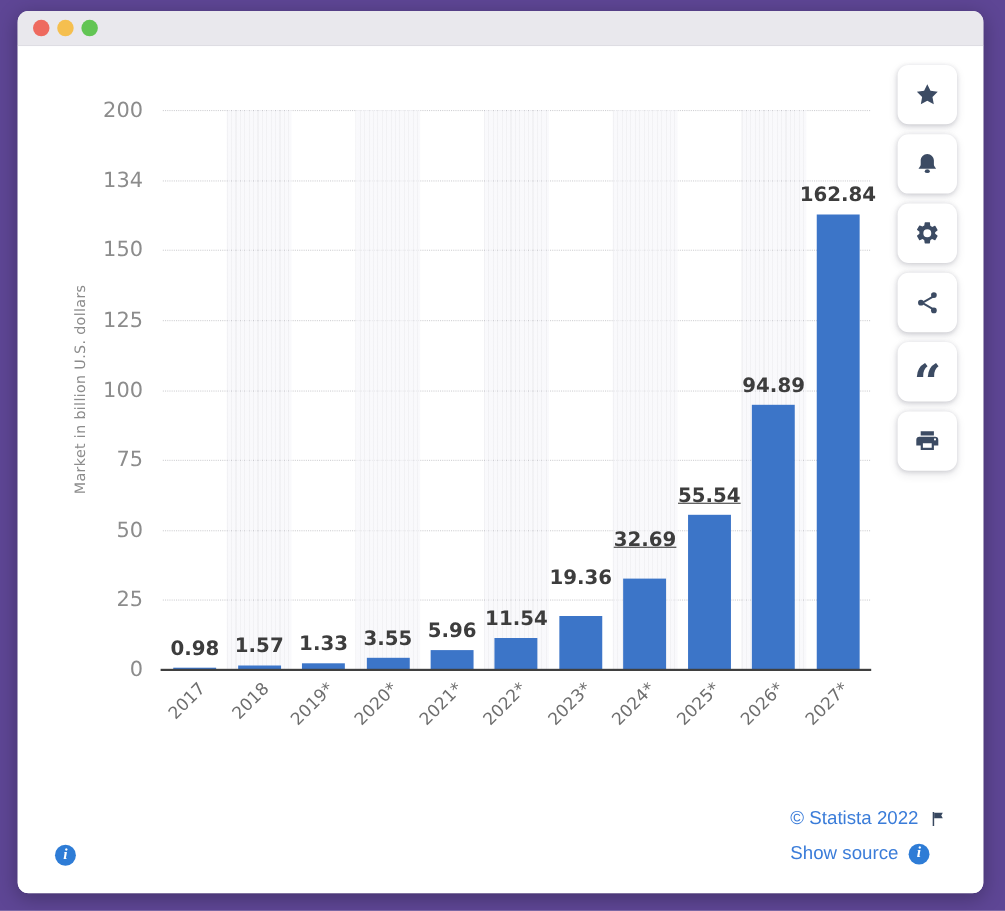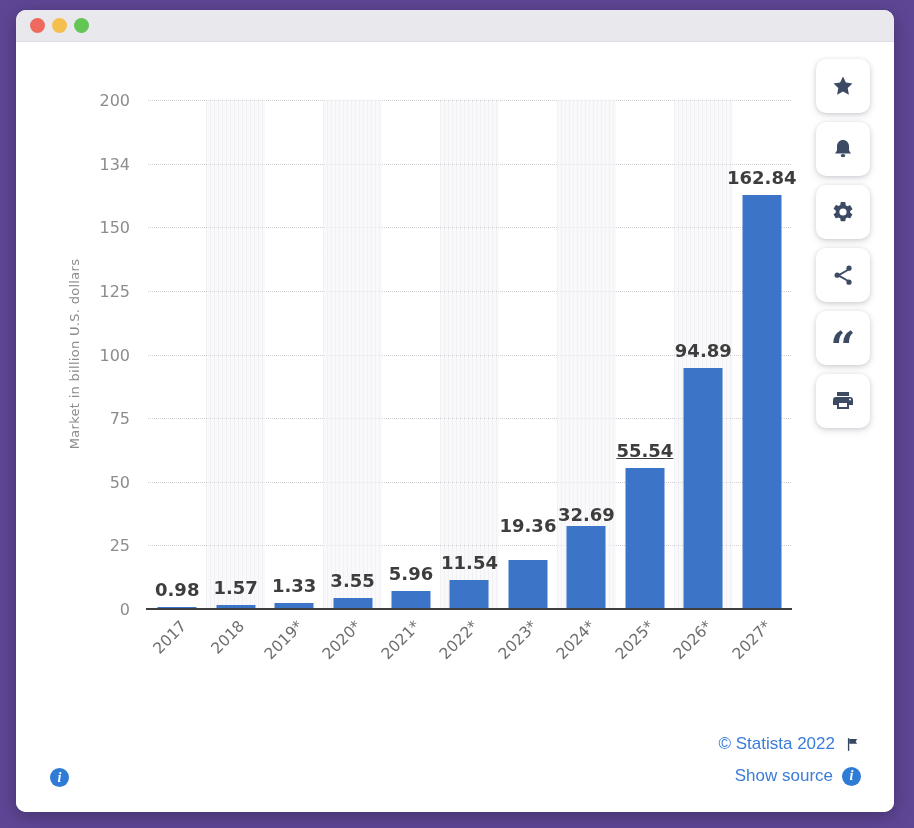--- a/index.html
+++ b/index.html
@@ -12,21 +12,21 @@
             display:flex;align-items:center;padding-left:14px;gap:7px}
   .dot{width:15px;height:15px;border-radius:50%;display:inline-block}
   .dot.red{background:#ee6a5f}.dot.yellow{background:#f5bf4f}.dot.green{background:#62c554}
   .content{flex:1;position:relative;background:#ffffff}
 
   
   .y-axis-title{position:absolute;left:58px;top:312px;transform:translate(-50%,-50%) rotate(-90deg);
                 font-size:13px;color:#8c8c8c;white-space:nowrap;letter-spacing:.3px;
                 font-family:"DejaVu Sans",sans-serif}
   .y-ticks{position:absolute;left:0;top:58px;width:114px;height:509px}
-  .y-tick{position:absolute;right:0;transform:translateY(-50%);font-size:16px;color:#8c8c8c;
+  .y-tick{position:absolute;right:0;transform:translateY(-50%);font-size:19px;color:#8c8c8c;
           font-family:"DejaVu Sans",sans-serif}
   .plot{position:absolute;left:132px;top:58px;width:643px;height:509px}
   .gridlines{position:absolute;inset:0}
   .gridline{position:absolute;left:0;right:0;border-top:1px dotted #d0d0d3}
   .baseline{position:absolute;left:-2px;right:-1px;bottom:-1px;height:2px;background:#3f3f3f}
   .cols{position:absolute;inset:0;display:flex}
   .col{flex:1 1 0;position:relative}
   .col.striped{background:repeating-linear-gradient(90deg,rgba(100,100,130,.085) 0 1px,rgba(246,246,250,.65) 1px 4px)}
   .bar{position:absolute;left:50%;transform:translateX(-50%);bottom:0;width:39px;background:#3c75c8}
   .bar-value{position:absolute;left:50%;transform:translateX(-50%);white-space:nowrap;
@@ -41,21 +41,21 @@
               box-shadow:0 1px 4px rgba(35,35,60,.16),0 3px 9px rgba(35,35,60,.10);
               display:flex;align-items:center;justify-content:center;color:#3c4b63;padding:0}
   .action-btn svg{display:block}
   .quote-glyph{font-family:"DejaVu Serif",serif;font-weight:bold;font-size:44px;line-height:0;
                transform:translateY(11px);color:#3c4b63}
 
   
   .footer-left{position:absolute;left:34px;top:726px;display:flex;align-items:center;gap:9px;
                color:#3a7cd9;font-size:17px;cursor:pointer}
   .footer-right{position:absolute;right:33px;top:692px;display:flex;flex-direction:column;
-                align-items:flex-end;gap:12px;font-size:17px;color:#3a7cd9}
+                align-items:flex-start;gap:12px;font-size:17px;color:#3a7cd9}
   .footer-row{display:flex;align-items:center;gap:9px;cursor:pointer}
   .info-badge{width:19px;height:19px;border-radius:50%;background:#2e7cd6;color:#fff;flex:0 0 auto;
               display:inline-flex;align-items:center;justify-content:center;
               font-family:"Liberation Serif",serif;font-style:italic;font-weight:bold;font-size:14px}
   .flag-icon{color:#37475f;display:inline-flex}
 </style>
 </head>
 <body>
 
 <div class="window">
@@ -121,21 +121,21 @@
             <div class="bar-value" style="bottom: 36.3693px;">11.54</div>
             <div class="x-label">2022*</div>
           </div>
           <div class="col">
             <div class="bar" style="height: 49.2712px; background: rgb(60, 117, 200);"></div>
             <div class="bar-value" style="bottom: 73px;">19.36</div>
             <div class="x-label">2023*</div>
           </div>
           <div class="col striped">
             <div class="bar" style="height: 83.196px; background: rgb(60, 117, 200);"></div>
-            <div class="bar-value" style="bottom: 84px;">32.69</div>
+            <div class="bar-value" style="bottom: 108px; text-decoration: underline;">32.69</div>
             <div class="x-label">2024*</div>
           </div>
           <div class="col">
             <div class="bar" style="height: 141.349px; background: rgb(60, 117, 200);"></div>
             <div class="bar-value" style="bottom: 148.349px; text-decoration: underline;">55.54</div>
             <div class="x-label">2025*</div>
           </div>
           <div class="col striped">
             <div class="bar" style="height: 241.495px; background: rgb(60, 117, 200);"></div>
             <div class="bar-value" style="bottom: 248.495px;">94.89</div>

